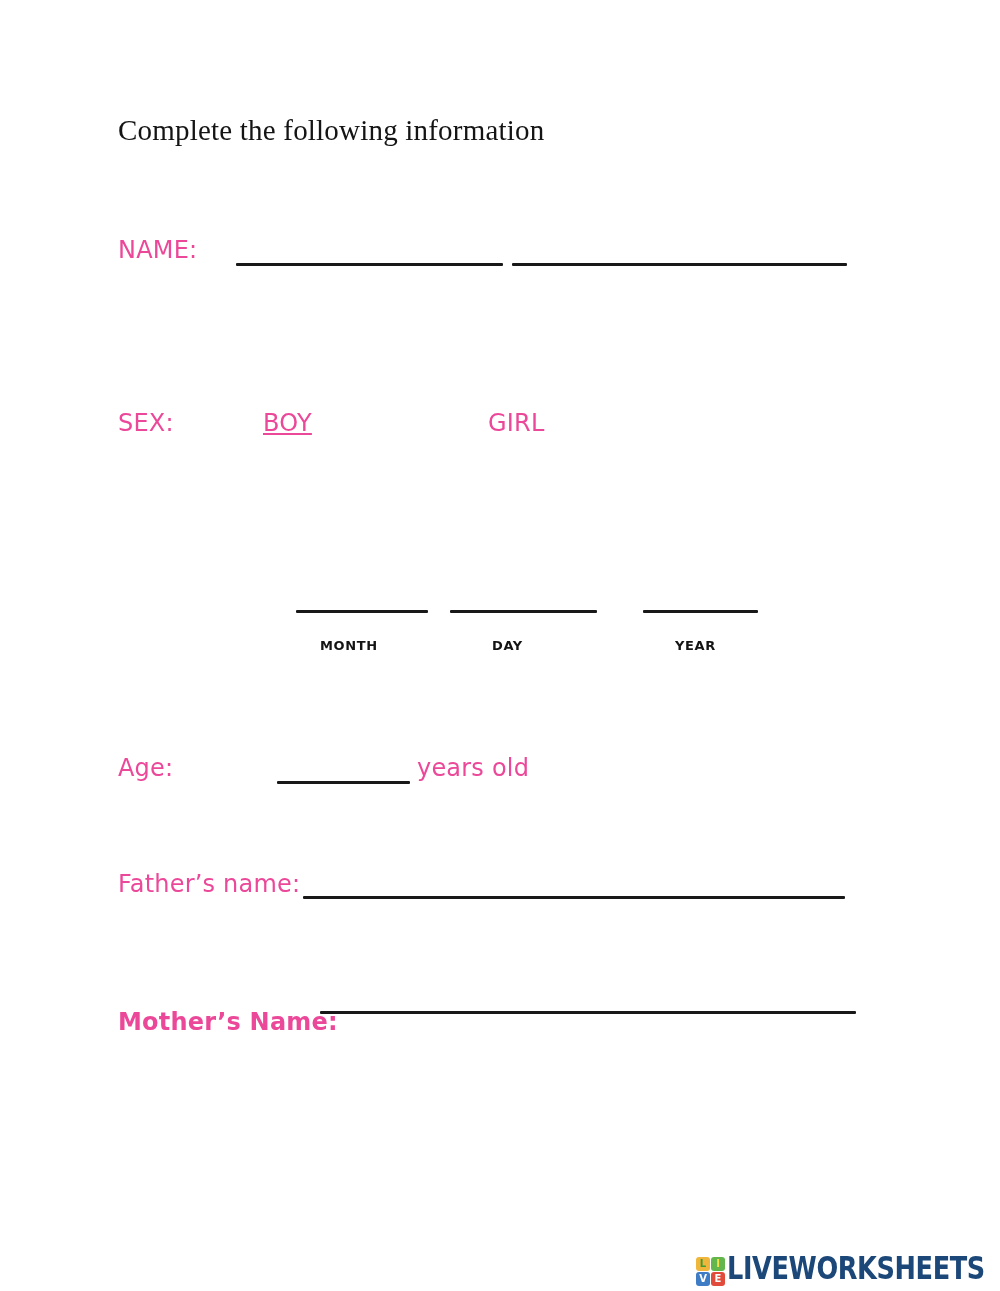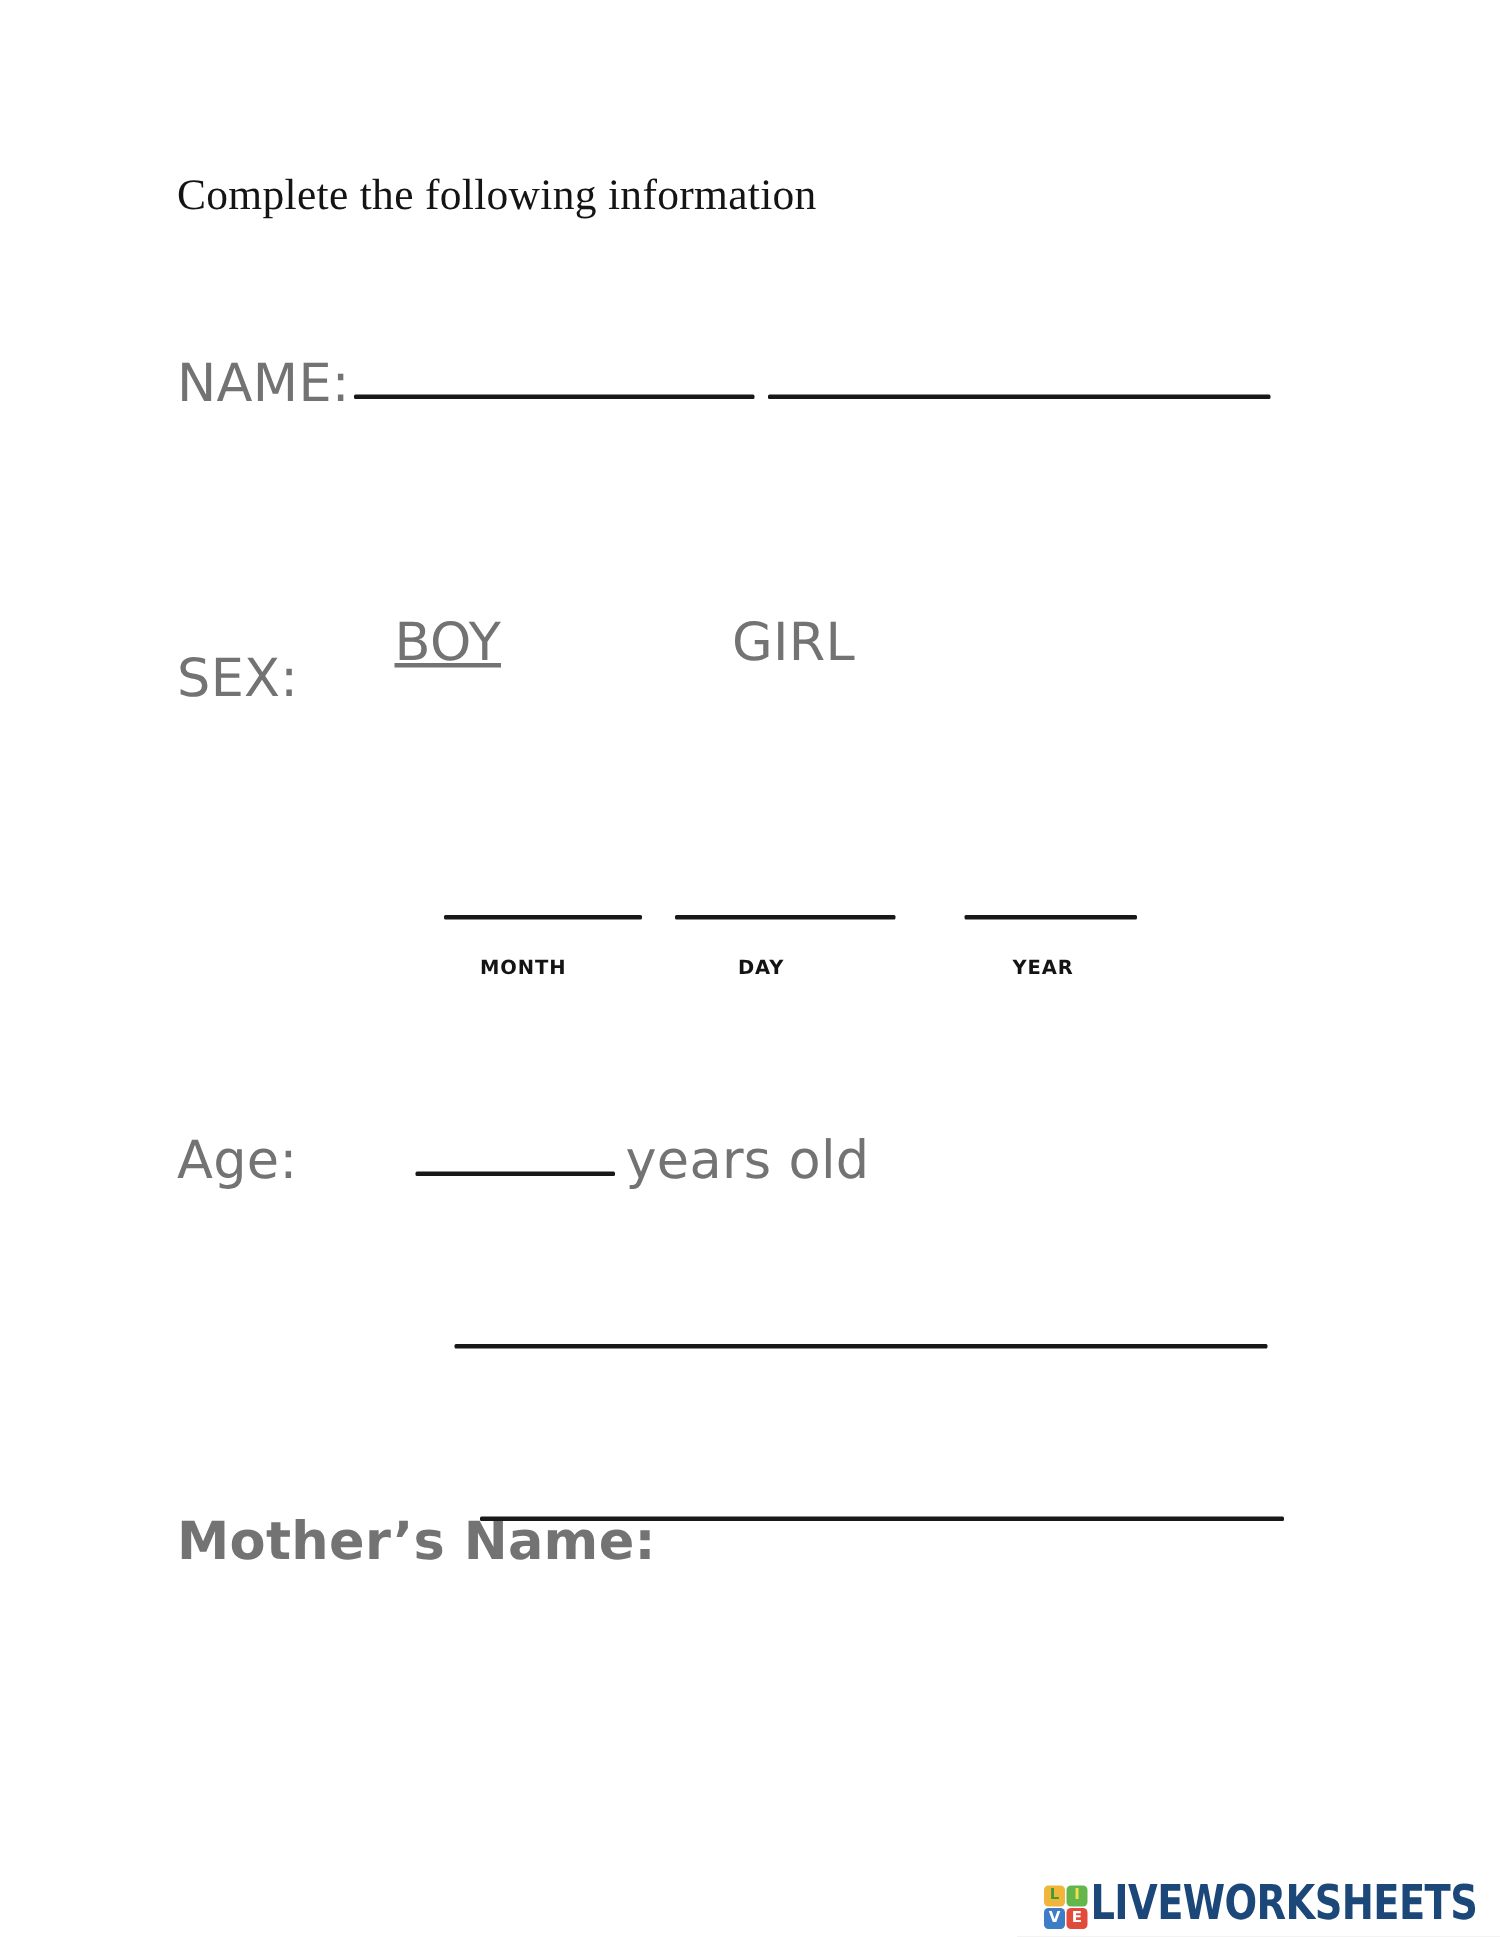--- a/index.html
+++ b/index.html
@@ -21,22 +21,22 @@
   .title {
     left: 118px; top: 114px;
     font-family: "Liberation Serif", "DejaVu Serif", serif;
     font-size: 29px;
     color: #141414;
     letter-spacing: 0.2px;
   }
 
   .hand {
     font-family: "DejaVu Sans", sans-serif;
-    font-size: 35px;
-    color: #737373;
+    font-size: 24px;
+    color: #ec4899;
     letter-spacing: 0.2px;
     white-space: nowrap;
   }
 
   .blank {
     position: absolute;
     height: 3px;
     background: #181818;
     border-radius: 1px;
   }
@@ -90,35 +90,36 @@
 <body>
 
 <div class="page">
 
   <div class="abs title">Complete the following information</div>
 
   <div class="abs hand" style="left:118px; top:236px;">NAME:</div>
   <div class="blank" style="left:236px; top:263px; width:267px;"></div>
   <div class="blank" style="left:512px; top:263px; width:335px;"></div>
 
-  <div class="abs hand" style="left:118px; top:409px;margin-top:24px;">SEX:</div>
+  <div class="abs hand" style="left:118px; top:409px;">SEX:</div>
   <div class="abs hand" style="left:263px; top:409px;text-decoration:underline;">BOY</div>
   <div class="abs hand" style="left:488px; top:409px;">GIRL</div>
 
   <div class="blank" style="left:296px; top:610px; width:132px;"></div>
   <div class="blank" style="left:450px; top:610px; width:147px;"></div>
   <div class="blank" style="left:643px; top:610px; width:115px;"></div>
   <div class="sublabel" style="left:320px; top:638px;">MONTH</div>
   <div class="sublabel" style="left:492px; top:638px;">DAY</div>
   <div class="sublabel" style="left:675px; top:638px;">YEAR</div>
 
   <div class="abs hand" style="left:118px; top:754px;text-align:right;">Age:</div>
   <div class="blank" style="left:277px; top:781px; width:133px;"></div>
   <div class="abs hand" style="left:417px; top:754px;">years old</div>
 
+  <div class="abs hand" style="left:118px; top:870px;">Father’s name:</div>
   <div class="blank" style="left:303px; top:896px; width:542px;"></div>
 
   <div class="abs hand" style="left:118px; top:1008px;font-weight:bold;">Mother’s Name:</div>
   <div class="blank" style="left:320px; top:1011px; width:536px;"></div>
 
   <div class="logo">
     <div class="logo-grid">
       <div class="logo-tile" style="background-color: rgb(240, 182, 60);">
         <span style="color: rgb(63, 156, 53);">L</span>
       </div>

